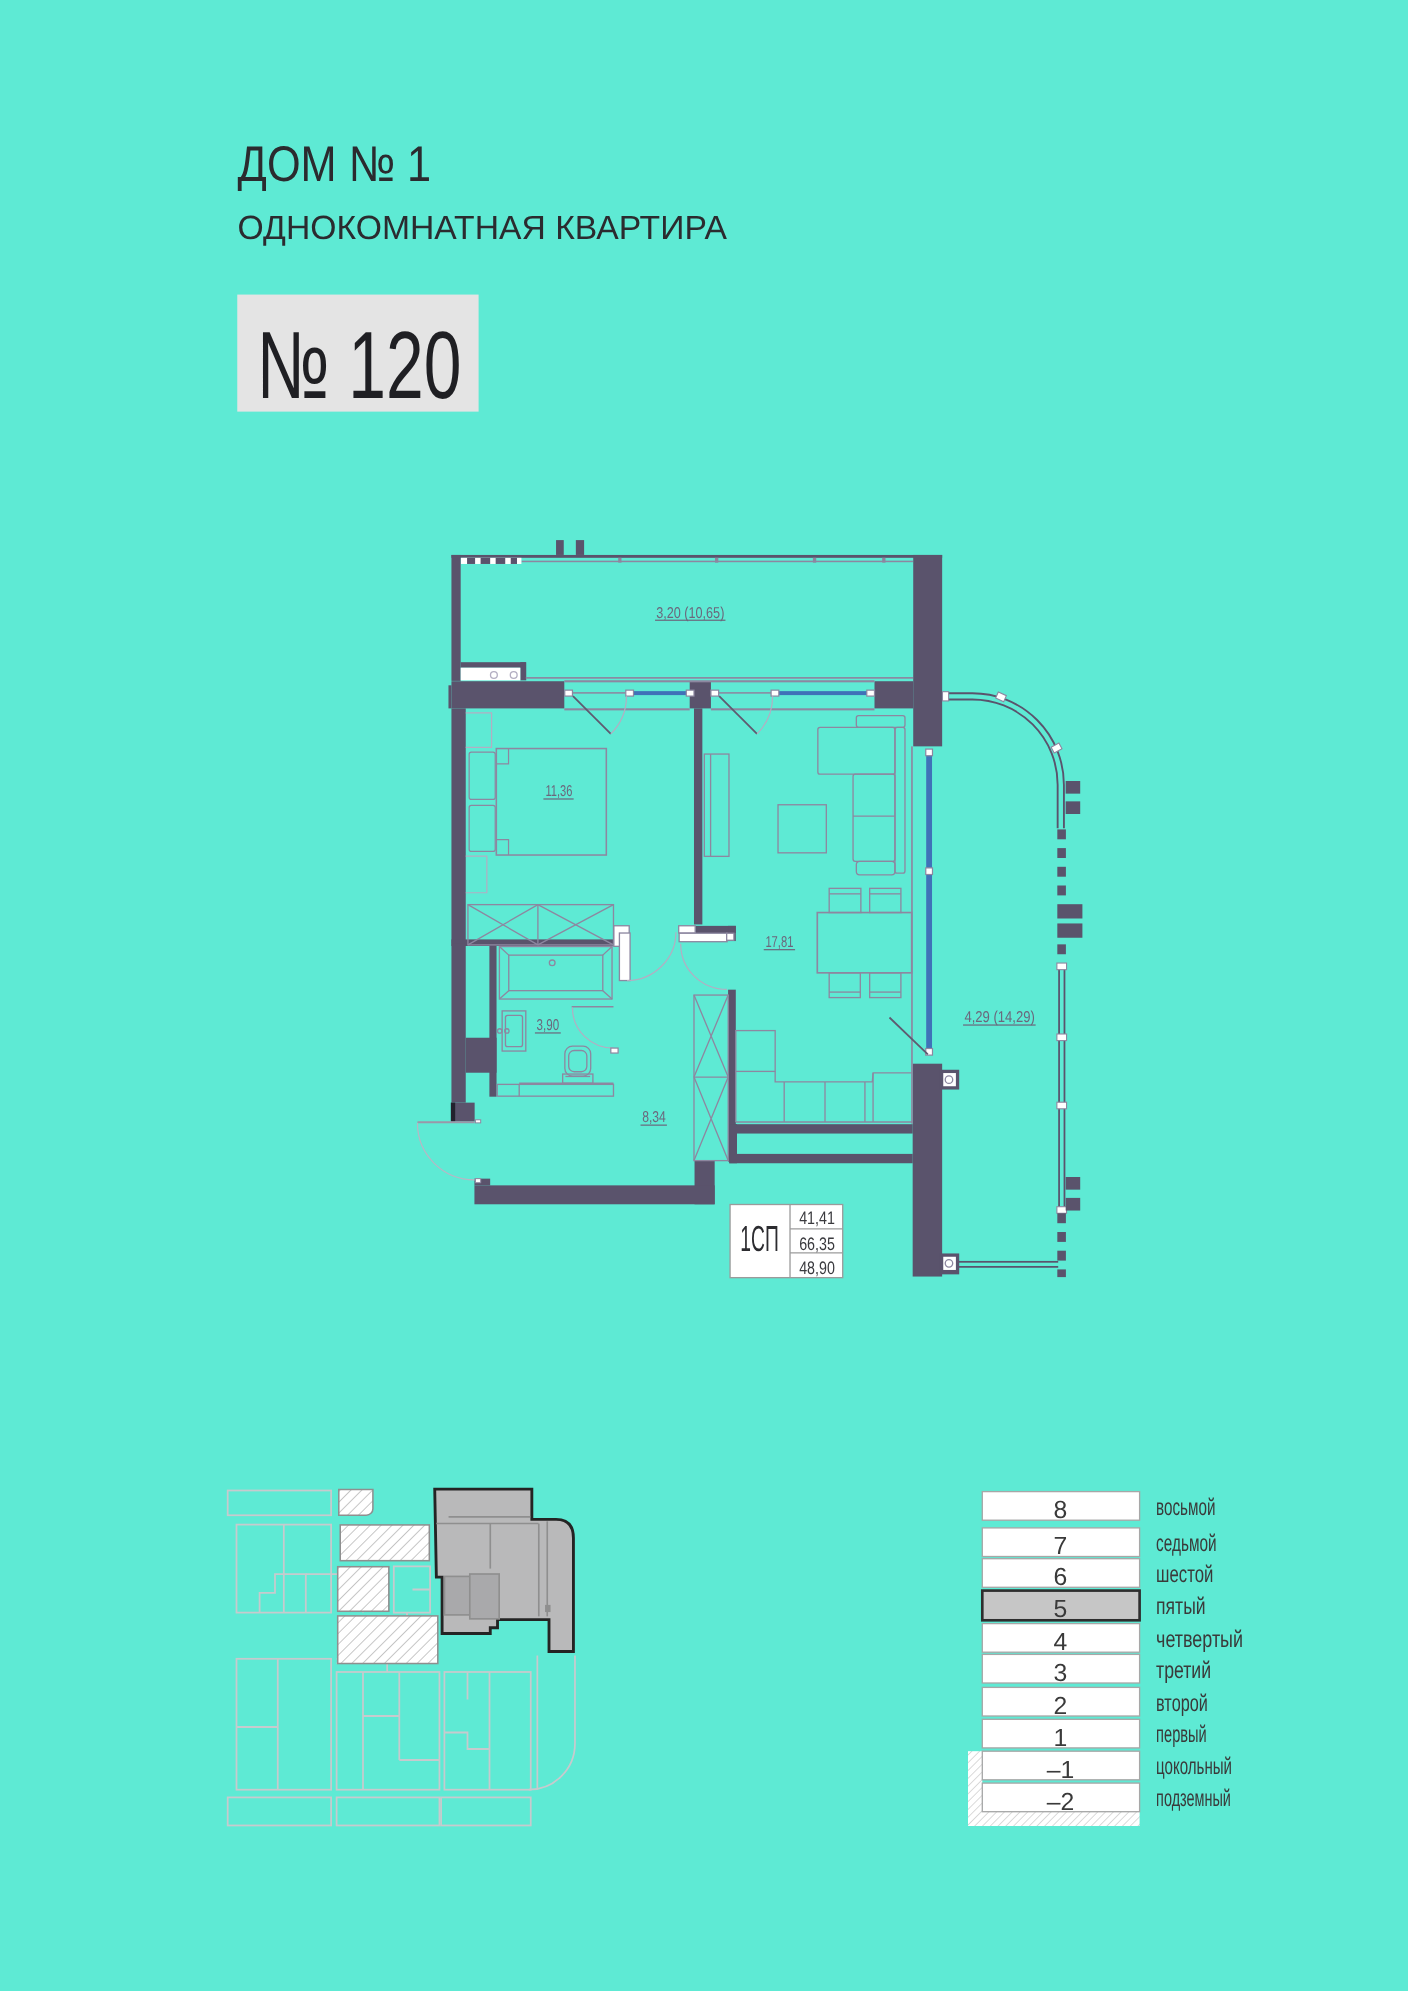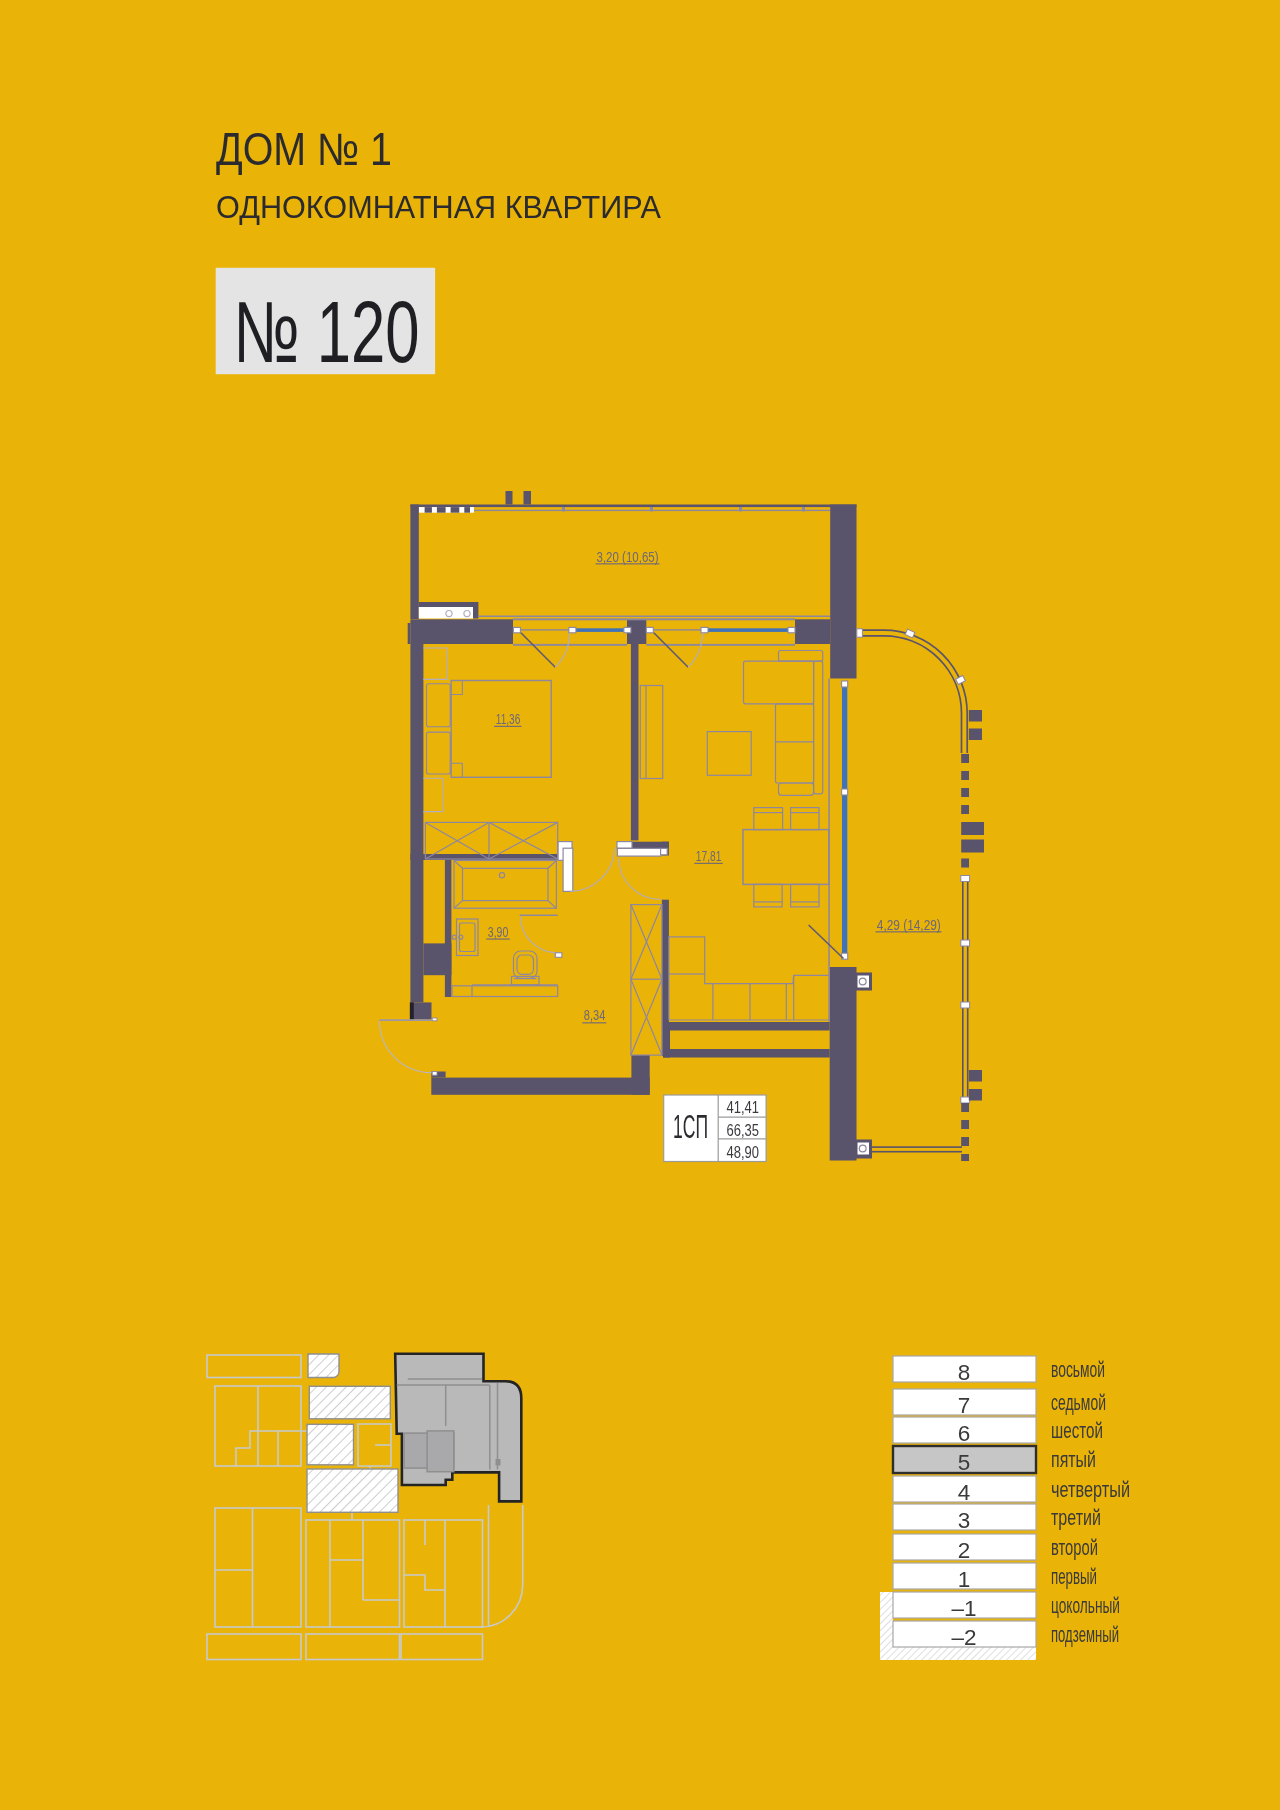--- a/index.html
+++ b/index.html
@@ -1,16 +1,16 @@
 <!DOCTYPE html>
 <html><head>
 <meta charset="utf-8">
 <style>
 html,body{margin:0;padding:0;background:#ffffff;}
-.page{position:relative;width:1280px;height:1810px;background:#eab308;overflow:hidden;font-family:"Liberation Sans",sans-serif;}
+.page{position:relative;width:1280px;height:1810px;background:#5eead4;overflow:hidden;font-family:"Liberation Sans",sans-serif;}
 </style>
 </head>
 <body>
 <div class="page">
 <svg width="1280" height="1810" viewBox="0 0 1280 1810" font-family="Liberation Sans, sans-serif">
 <defs>
 <pattern id="hatch" width="7" height="7" patternTransform="rotate(45)" patternUnits="userSpaceOnUse">
 <rect width="7" height="7" fill="#ffffff"></rect>
           <line x1="0" y1="0" x2="0" y2="7" stroke="#a3a3a3" stroke-width="1.1"></line>
 </pattern>

